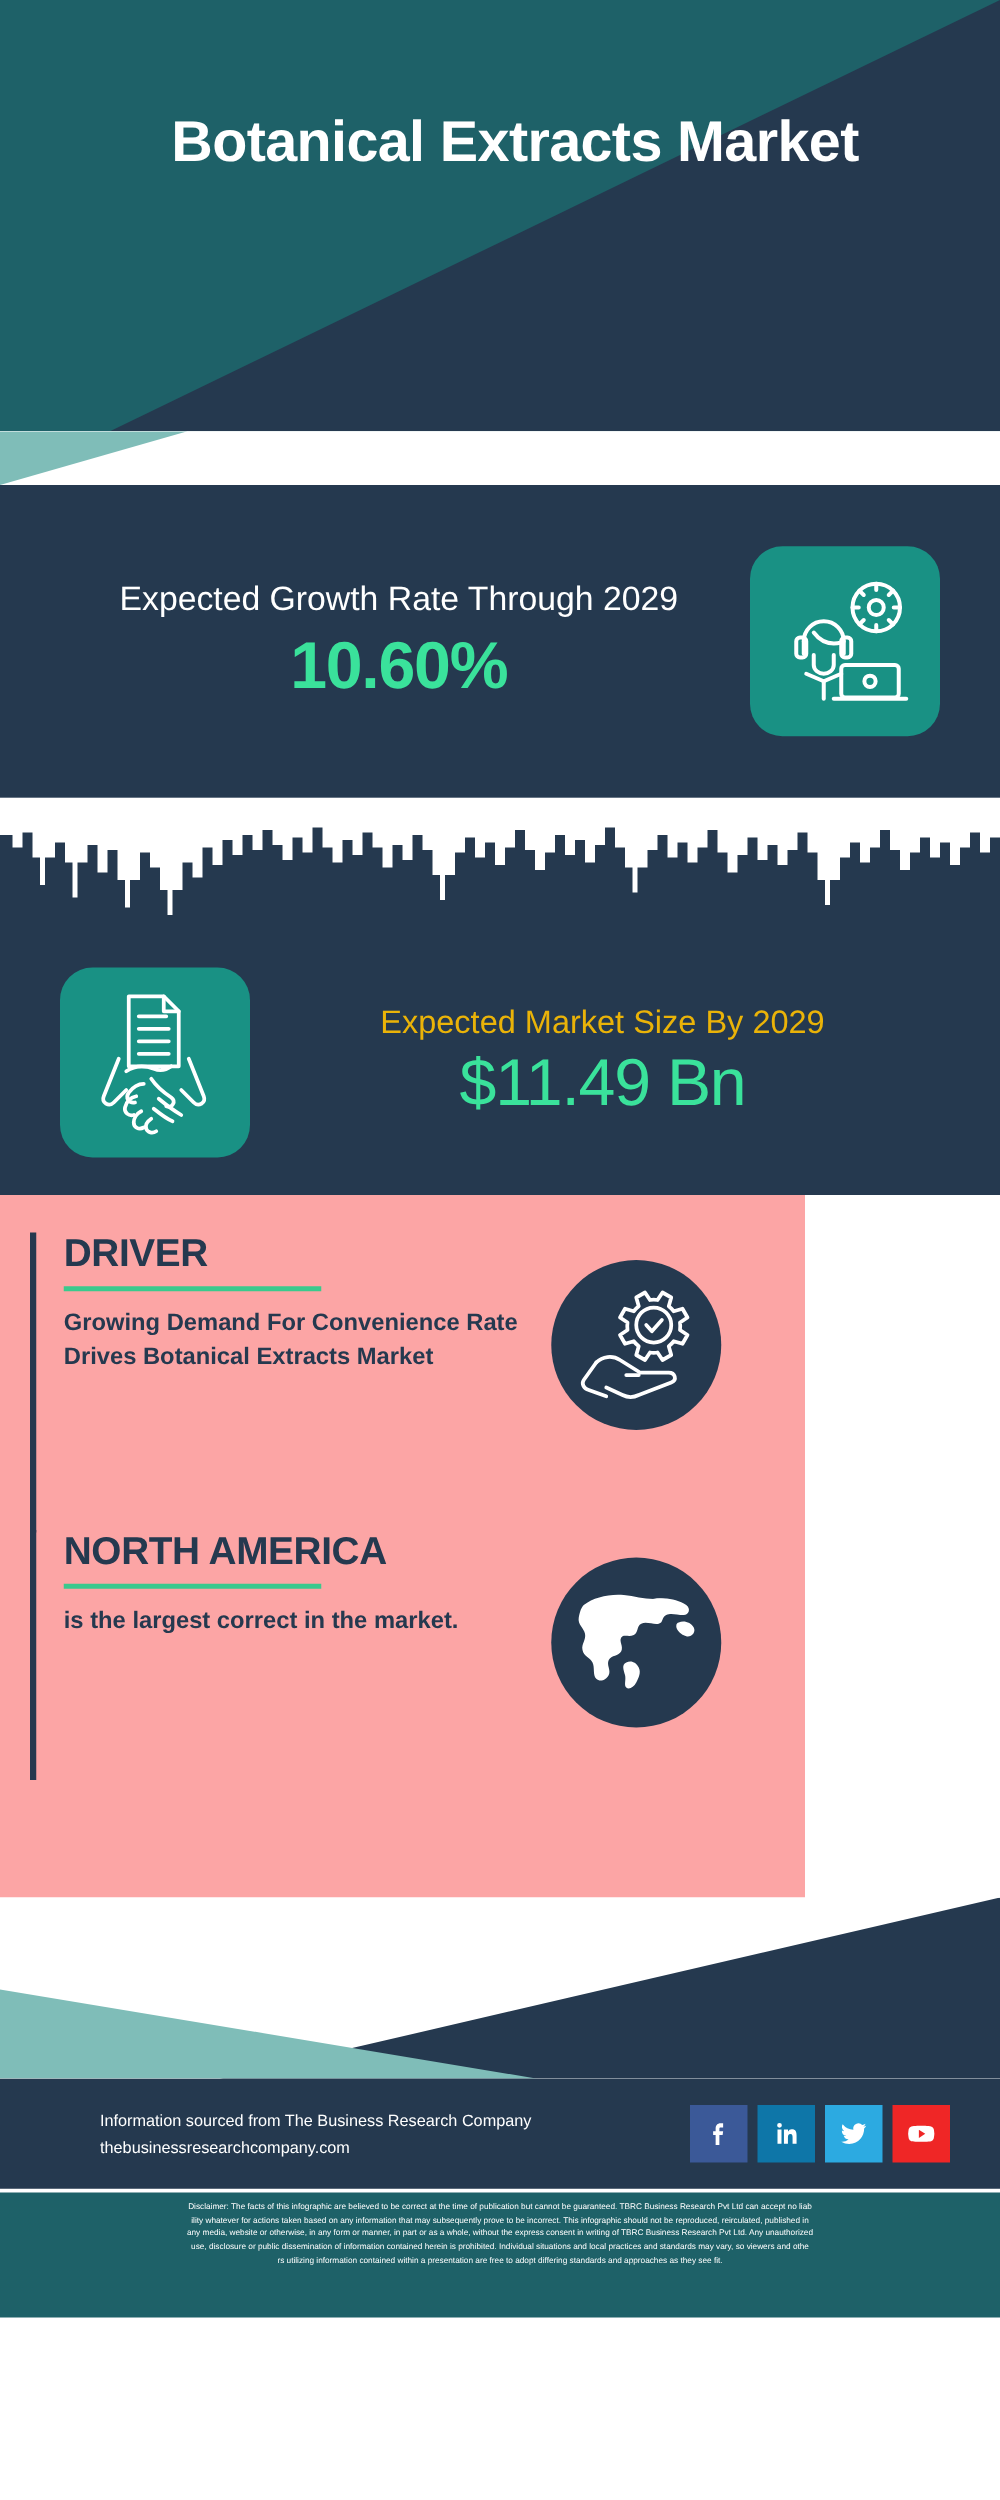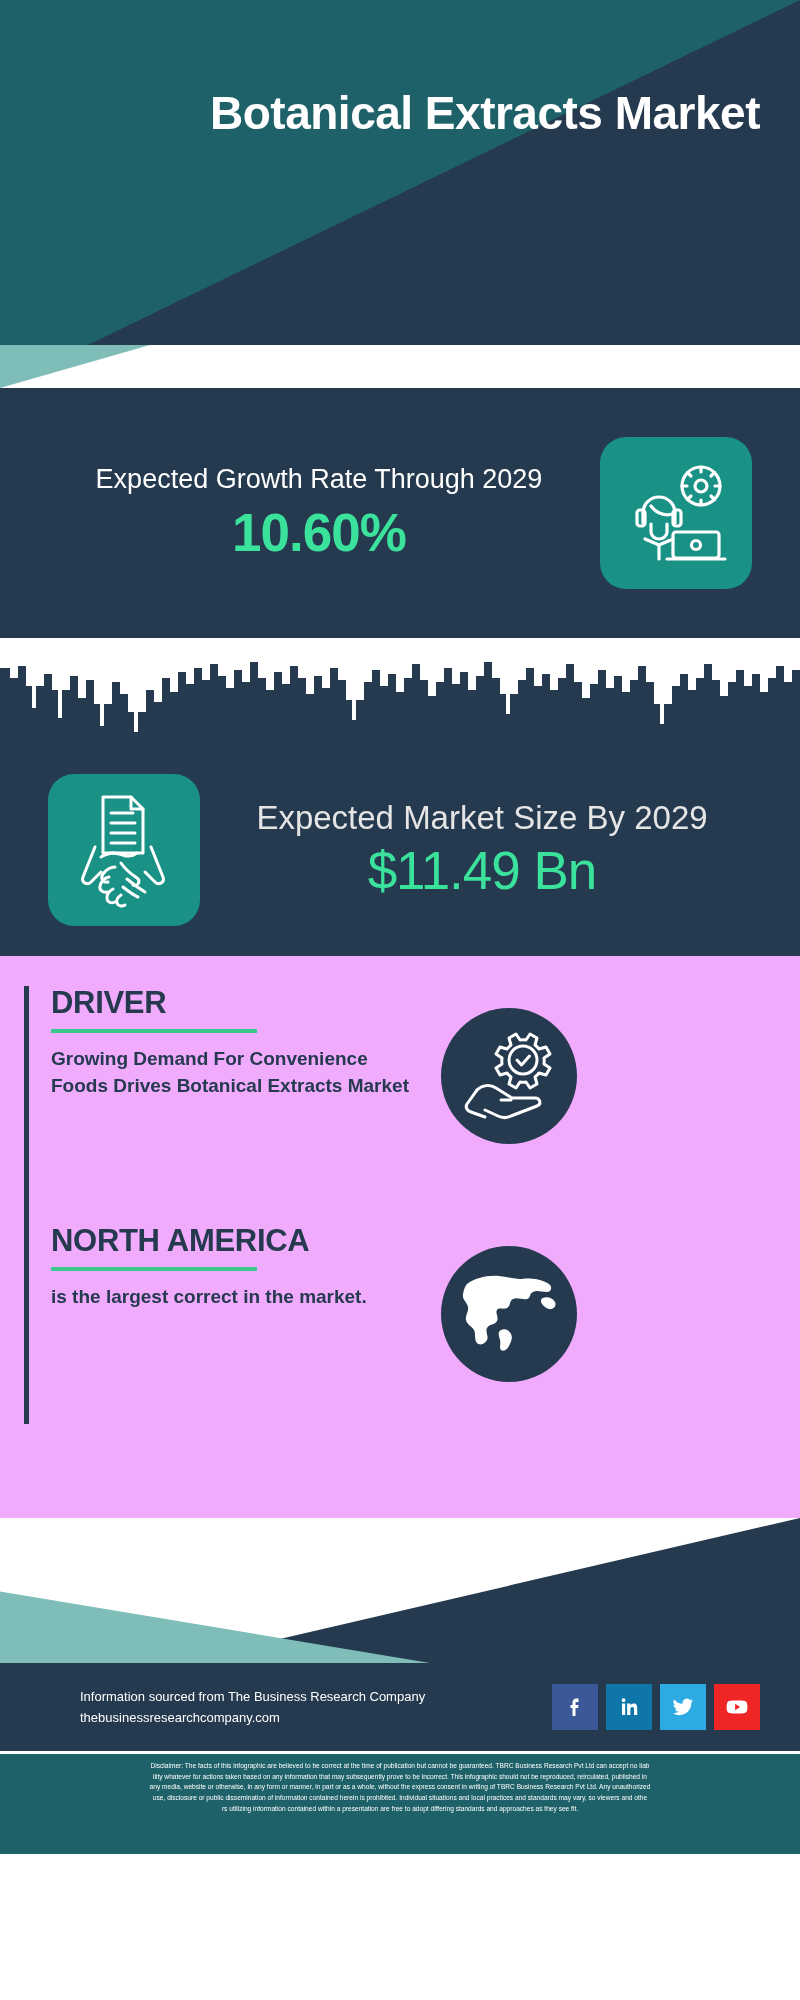--- a/index.html
+++ b/index.html
@@ -18,21 +18,21 @@
     position:relative; width:800px; height:345px;
     background:#1e6168; overflow:hidden;
   }
   .header .diag-navy {
     position:absolute; inset:0;
     background:#25394f;
     clip-path: polygon(100% 0, 100% 100%, 11% 100%, 100% 0);
   }
   .header-title {
     position:absolute; left:0; right:0; top:88px;
-    text-align:right;
+    text-align:center;
     color:#ffffff;
     font-size:46px;
     font-weight:bold;
     line-height:1.12;
     letter-spacing:-0.5px;
     z-index:4;
     padding:0 40px;
     margin-left:24px;
   }
 
@@ -70,28 +70,28 @@
   .market {
     position:relative; width:800px; height:318px; background:#25394f; overflow:hidden;
   }
   .skyline { position:absolute; left:0; top:0; width:800px; height:110px; }
   .market-inner {
     position:absolute; left:0; top:105px; width:800px; height:213px;
     display:flex; align-items:center; padding:0 48px;
   }
   .market .icon-tile { margin-right:12px; }
   .market-text { flex:1; text-align:center; }
-  .market-label { color:#e5e5e5; font-size:33px; line-height:1.28; }
+  .market-label { color:#eab308; font-size:26px; line-height:1.28; }
   .market-value {
     color:#3ae29b; font-size:53px; font-weight:normal; line-height:1.15; margin-top:2px;
     letter-spacing:-1px;
   }
 
   
-  .content { position:relative; width:800px; height:562px; background:#f0abfc; }
+  .content { position:relative; width:644px; height:562px; background:#fca5a5; }
 
   .block { position:absolute; display:flex; align-items:flex-start; }
   .bar { width:5px; background:#25394f; flex:0 0 auto; }
   .block-text { padding-left:22px; flex:1; }
   .block-head {
     color:#25394f; font-size:31px; font-weight:bold; letter-spacing:-0.3px;
     line-height:1.1;
   }
   .underline { height:4px; width:206px; background:#3ac98d; margin-top:9px; }
   .block-body {
@@ -204,21 +204,21 @@
     </div>
   </div>
 
   <div class="content">
 
     <div class="block" style="left:24px; top:30px; width:400px; height:240px;">
       <div class="bar" style="height:240px;"></div>
       <div class="block-text">
         <div class="block-head">DRIVER</div>
         <div class="underline"></div>
-        <div class="block-body">Growing Demand For Convenience Foods Drives Botanical Extracts Market</div>
+        <div class="block-body">Growing Demand For Convenience Rate Drives Botanical Extracts Market</div>
       </div>
     </div>
 
     <div class="circle-icon" style="left:441px; top:52px;">
       <svg width="96" height="96" viewBox="0 0 96 96" fill="none" stroke="#ffffff" stroke-width="3" stroke-linecap="round" stroke-linejoin="round">
         <path d="M55 6 l4 6 a22 22 0 0 1 6 0 l4 -6 l7 4 l-2 7 a22 22 0 0 1 4 4 l7 -2 l4 7 l-6 4 a22 22 0 0 1 0 6 l6 4 l-4 7 l-7 -2 a22 22 0 0 1 -4 4 l2 7 l-7 4 l-4 -6 a22 22 0 0 1 -6 0 l-4 6 l-7 -4 l2 -7 a22 22 0 0 1 -4 -4 l-7 2 l-4 -7 l6 -4 a22 22 0 0 1 0 -6 l-6 -4 l4 -7 l7 2 a22 22 0 0 1 4 -4 l-2 -7 z"></path>
         <circle cx="62" cy="32" r="14"></circle>
         <path d="M56 32 l4.5 5 l8 -9"></path>
         <path d="M16 62 l-10 14 c-2 3 0 7 4 8 l14 5"></path>
         <path d="M16 62 c5 -5 13 -6 19 -2 l16 10"></path>

